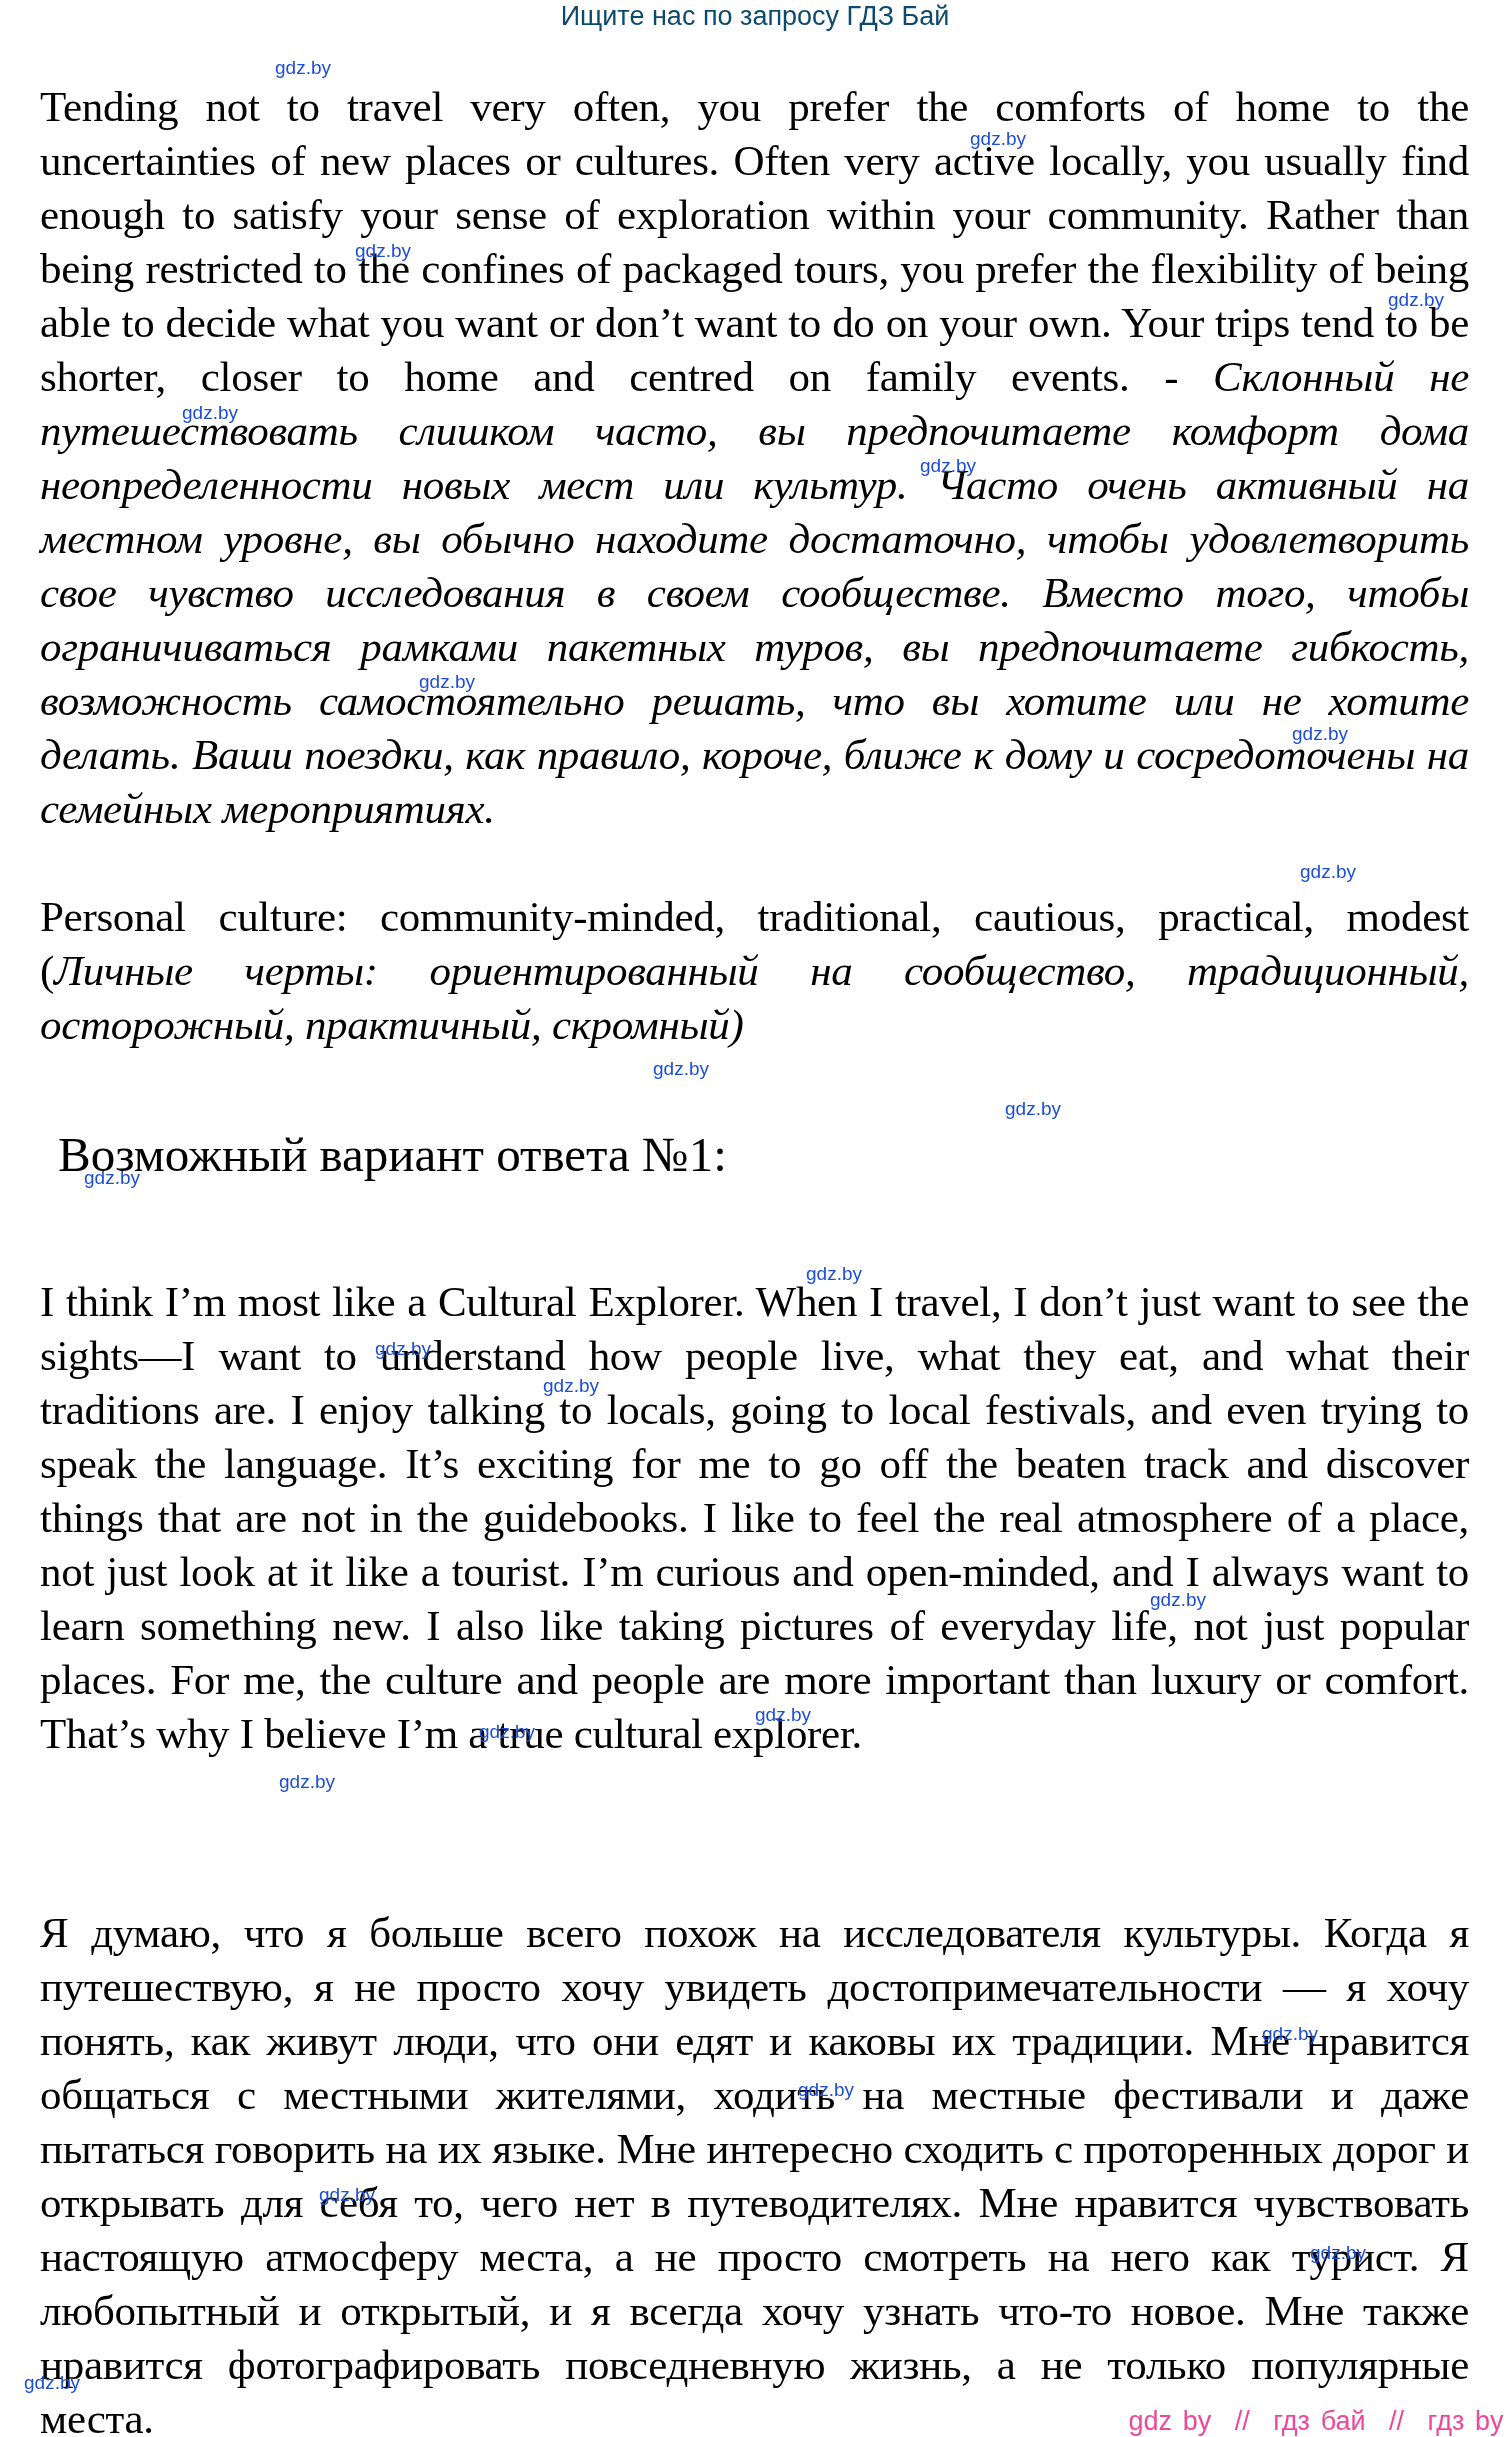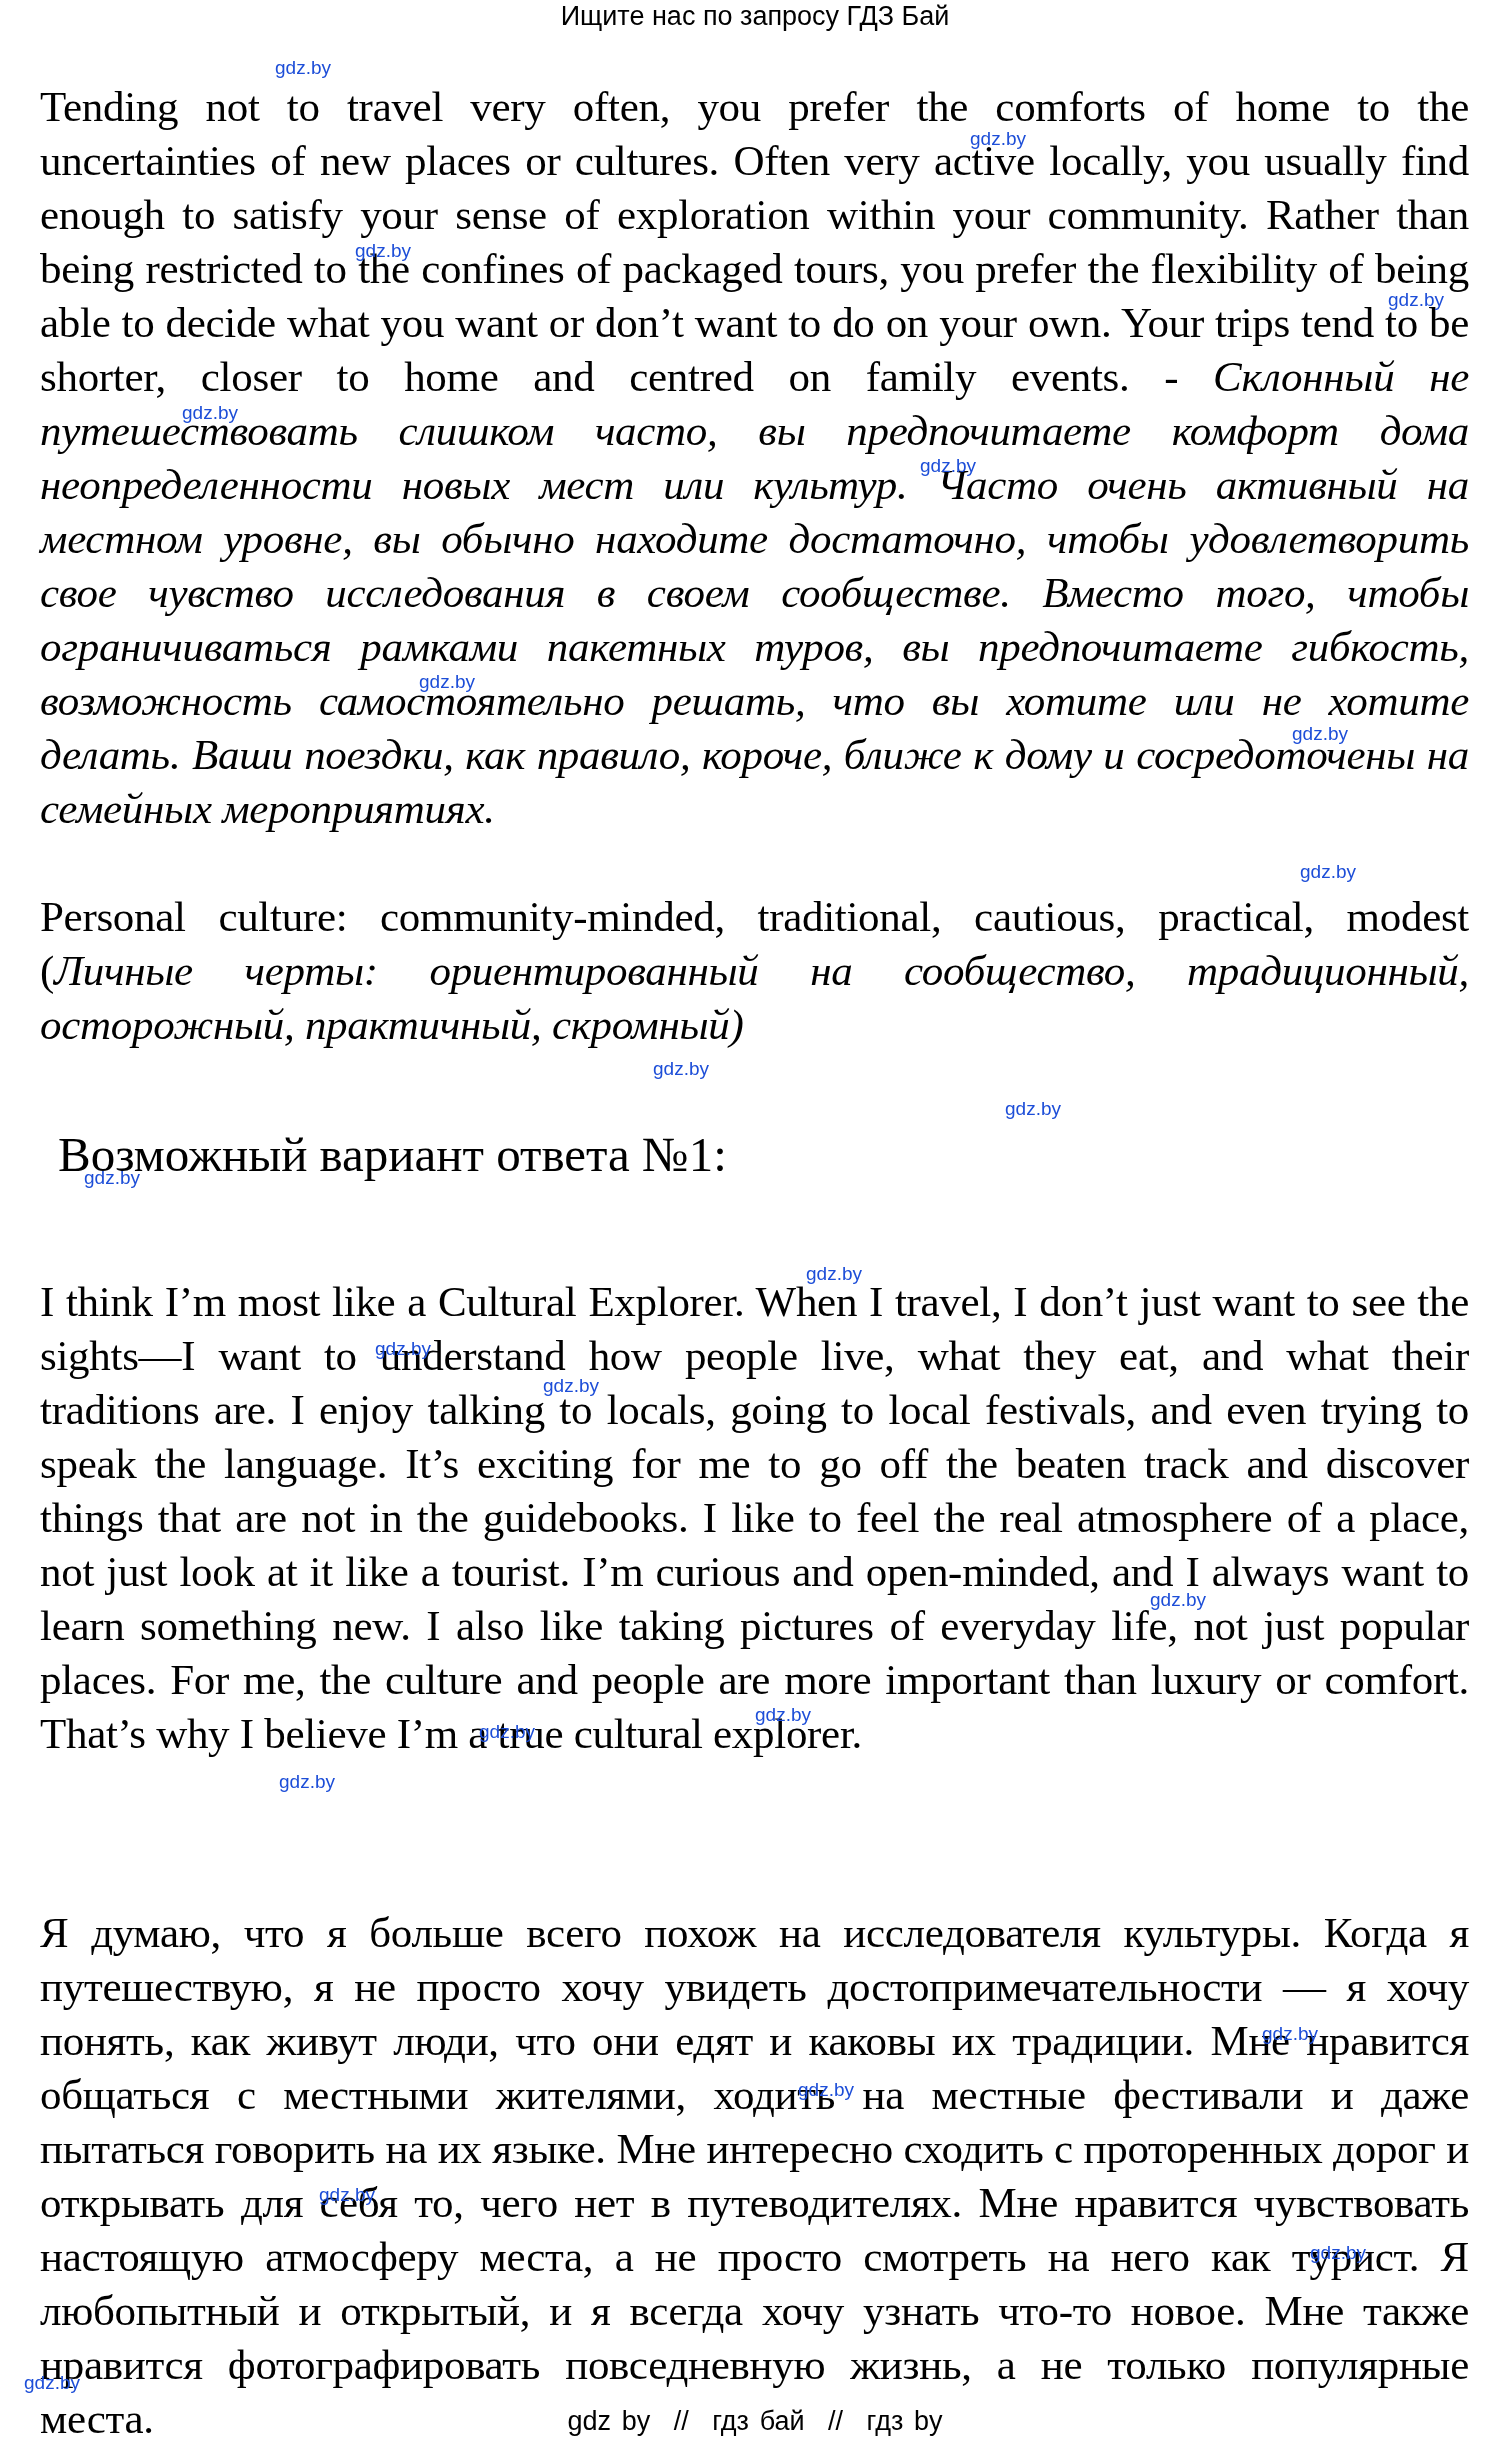--- a/index.html
+++ b/index.html
@@ -11,21 +11,21 @@
     font-family: "Liberation Serif", "DejaVu Serif", serif;
     color: #000;
   }
   .top-banner {
     position: absolute;
     top: 0; left: 0; width: 1510px;
     text-align: center;
     font-family: "Liberation Sans", "DejaVu Sans", sans-serif;
     font-size: 27px;
     line-height: 32px;
-    color: #000000;
+    color: #0c4a6e;
     text-decoration: none;
   }
   .content {
     position: absolute;
     left: 40px;
     top: 80px;
     width: 1429px;
   }
   .para {
     margin: 0;
@@ -52,25 +52,25 @@
     font-family: "Liberation Sans", "DejaVu Sans", sans-serif;
     font-size: 19px;
     line-height: 21px;
     color: #1d4ed8;
     white-space: nowrap;
   }
   .footer {
     position: absolute;
     left: 0; width: 1510px;
     top: 2405px;
-    text-align: center;
+    text-align: right;
     font-family: "Liberation Sans", "DejaVu Sans", sans-serif;
     font-size: 27px;
     line-height: 32px;
-    color: #000000;
+    color: #ec4899;
     word-spacing: 3.2px;
   }
   .footer span { margin: 0 6.4px; }
 </style>
 </head>
 <body>
 
 <div class="top-banner">Ищите нас по запросу ГДЗ Бай</div>
 
 <div class="content">

